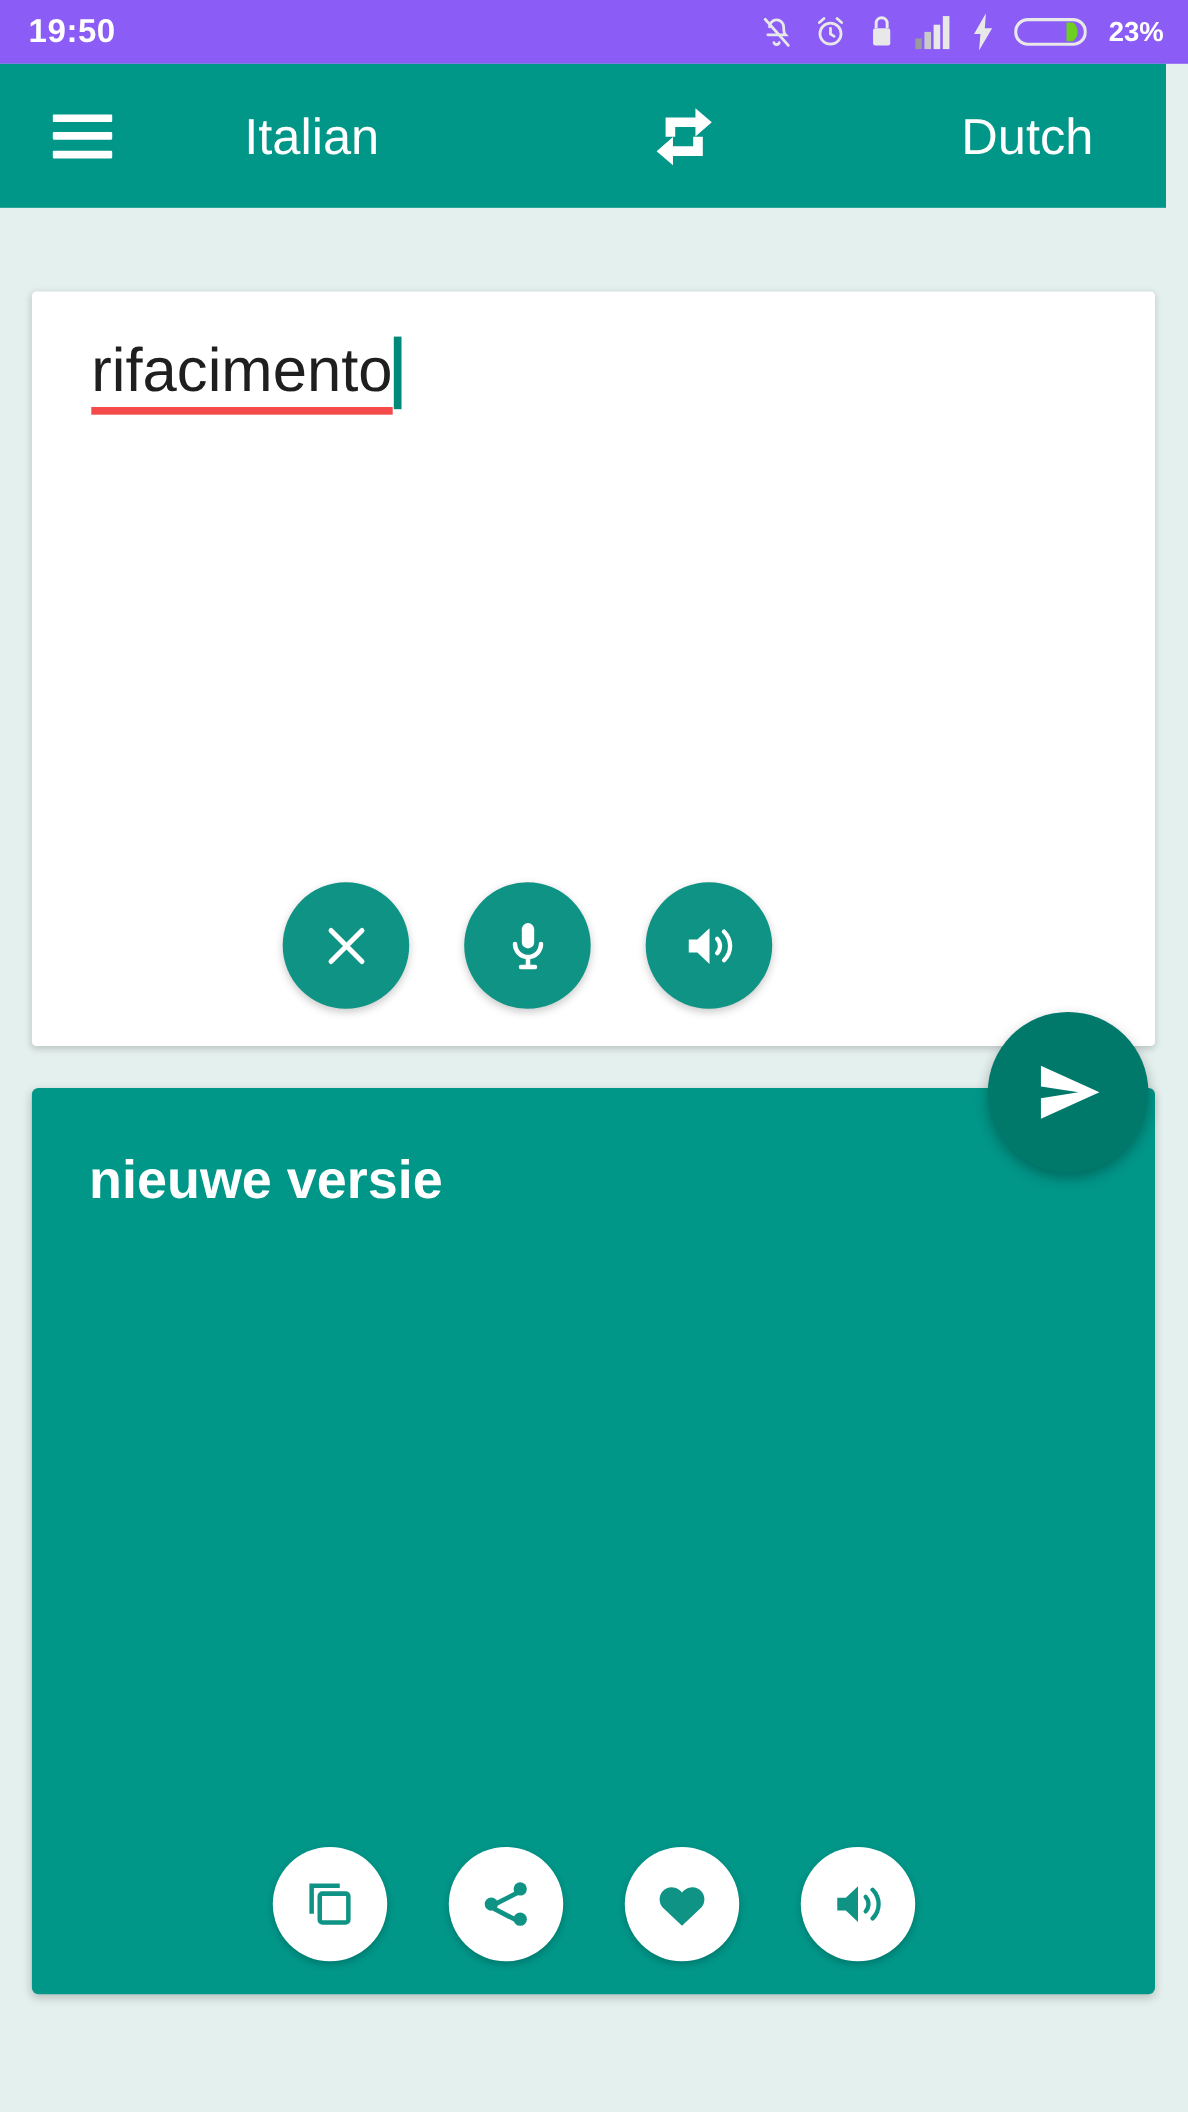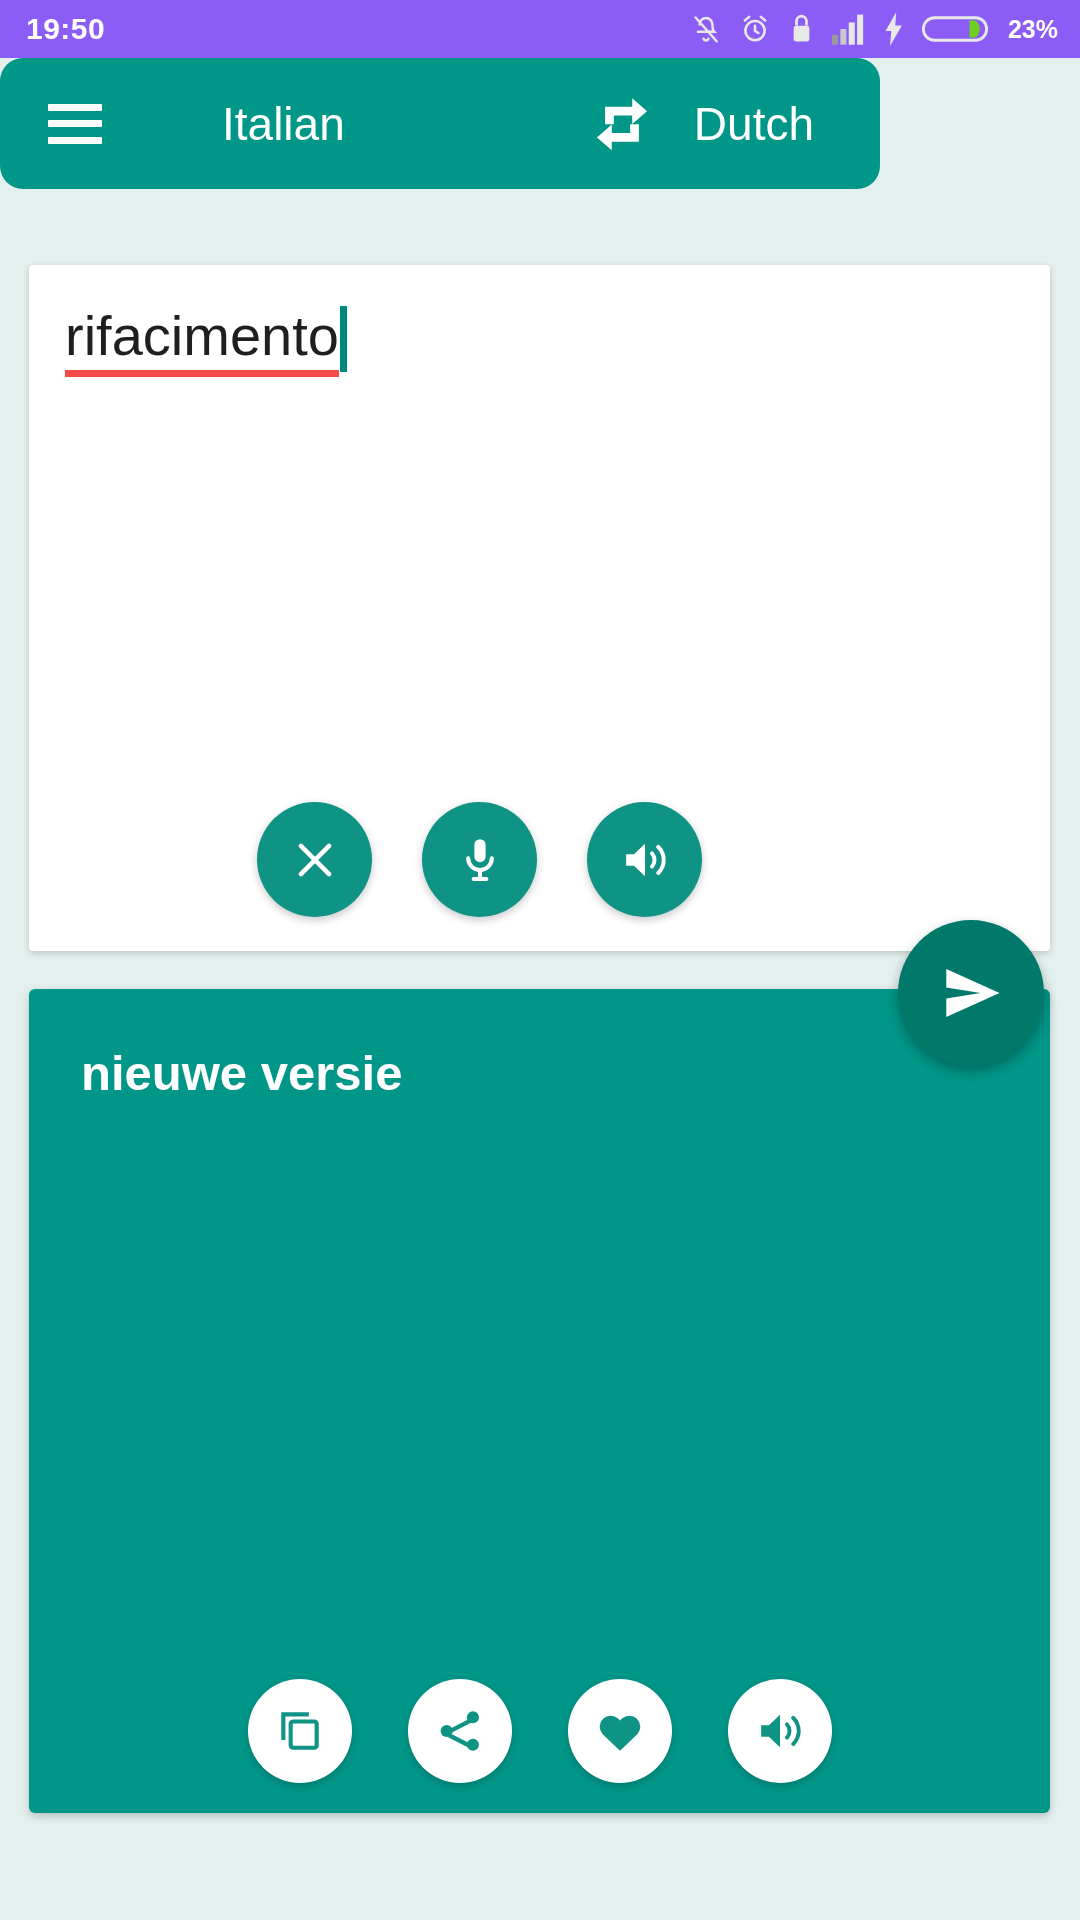--- a/index.html
+++ b/index.html
@@ -21,22 +21,22 @@
     letter-spacing:.5px; line-height:1;
   }
   .status-right{ display:flex; align-items:center; gap:17px; }
   .status-right svg{ display:block; }
   .status-batt-pct{
     color:#fff; font-size:25px; font-weight:bold; margin-left:3px; line-height:1;
   }
 
   
   .appbar{
-    height:131px; width:880px; background:#009688;
-    display:flex; align-items:center; position:relative;border-radius:23px;
+    height:131px; width:1060px; background:#009688;
+    display:flex; align-items:center; position:relative;
   }
   .hamburger{
     position:absolute; left:48px; top:50%; transform:translateY(-50%);
     width:54px; height:40px; display:flex; flex-direction:column;
     justify-content:space-between; cursor:pointer;
   }
   .hamburger span{ display:block; height:7px; background:#fff; border-radius:1px; }
   .lang-src{
     position:absolute; left:222px; top:50%; transform:translateY(-50%);
     color:#fff; font-size:46px; line-height:1;
@@ -56,21 +56,21 @@
     position:relative; width:1080px; height:1731px; background:#e4f0ee;
   }
 
   
   .input-card{
     position:absolute; left:29px; top:76px; width:1021px; height:686px;
     background:#fff; border-radius:4px;
     box-shadow:0 2px 7px rgba(0,0,0,.18);
   }
   .input-text-wrap{
-    position:absolute; left:36px; top:40px; right:40px;
+    position:absolute; left:54px; top:40px; right:40px;
     display:flex; align-items:flex-end;
   }
   .input-text{
     font-size:56px; color:#1f1f1f; line-height:1.12;
     border-bottom:7px solid #f44a4a;
     padding-bottom:2px; white-space:nowrap;
   }
   .caret{
     width:7px; height:66px; background:#00897b; margin-left:1px; margin-bottom:5px;
   }

